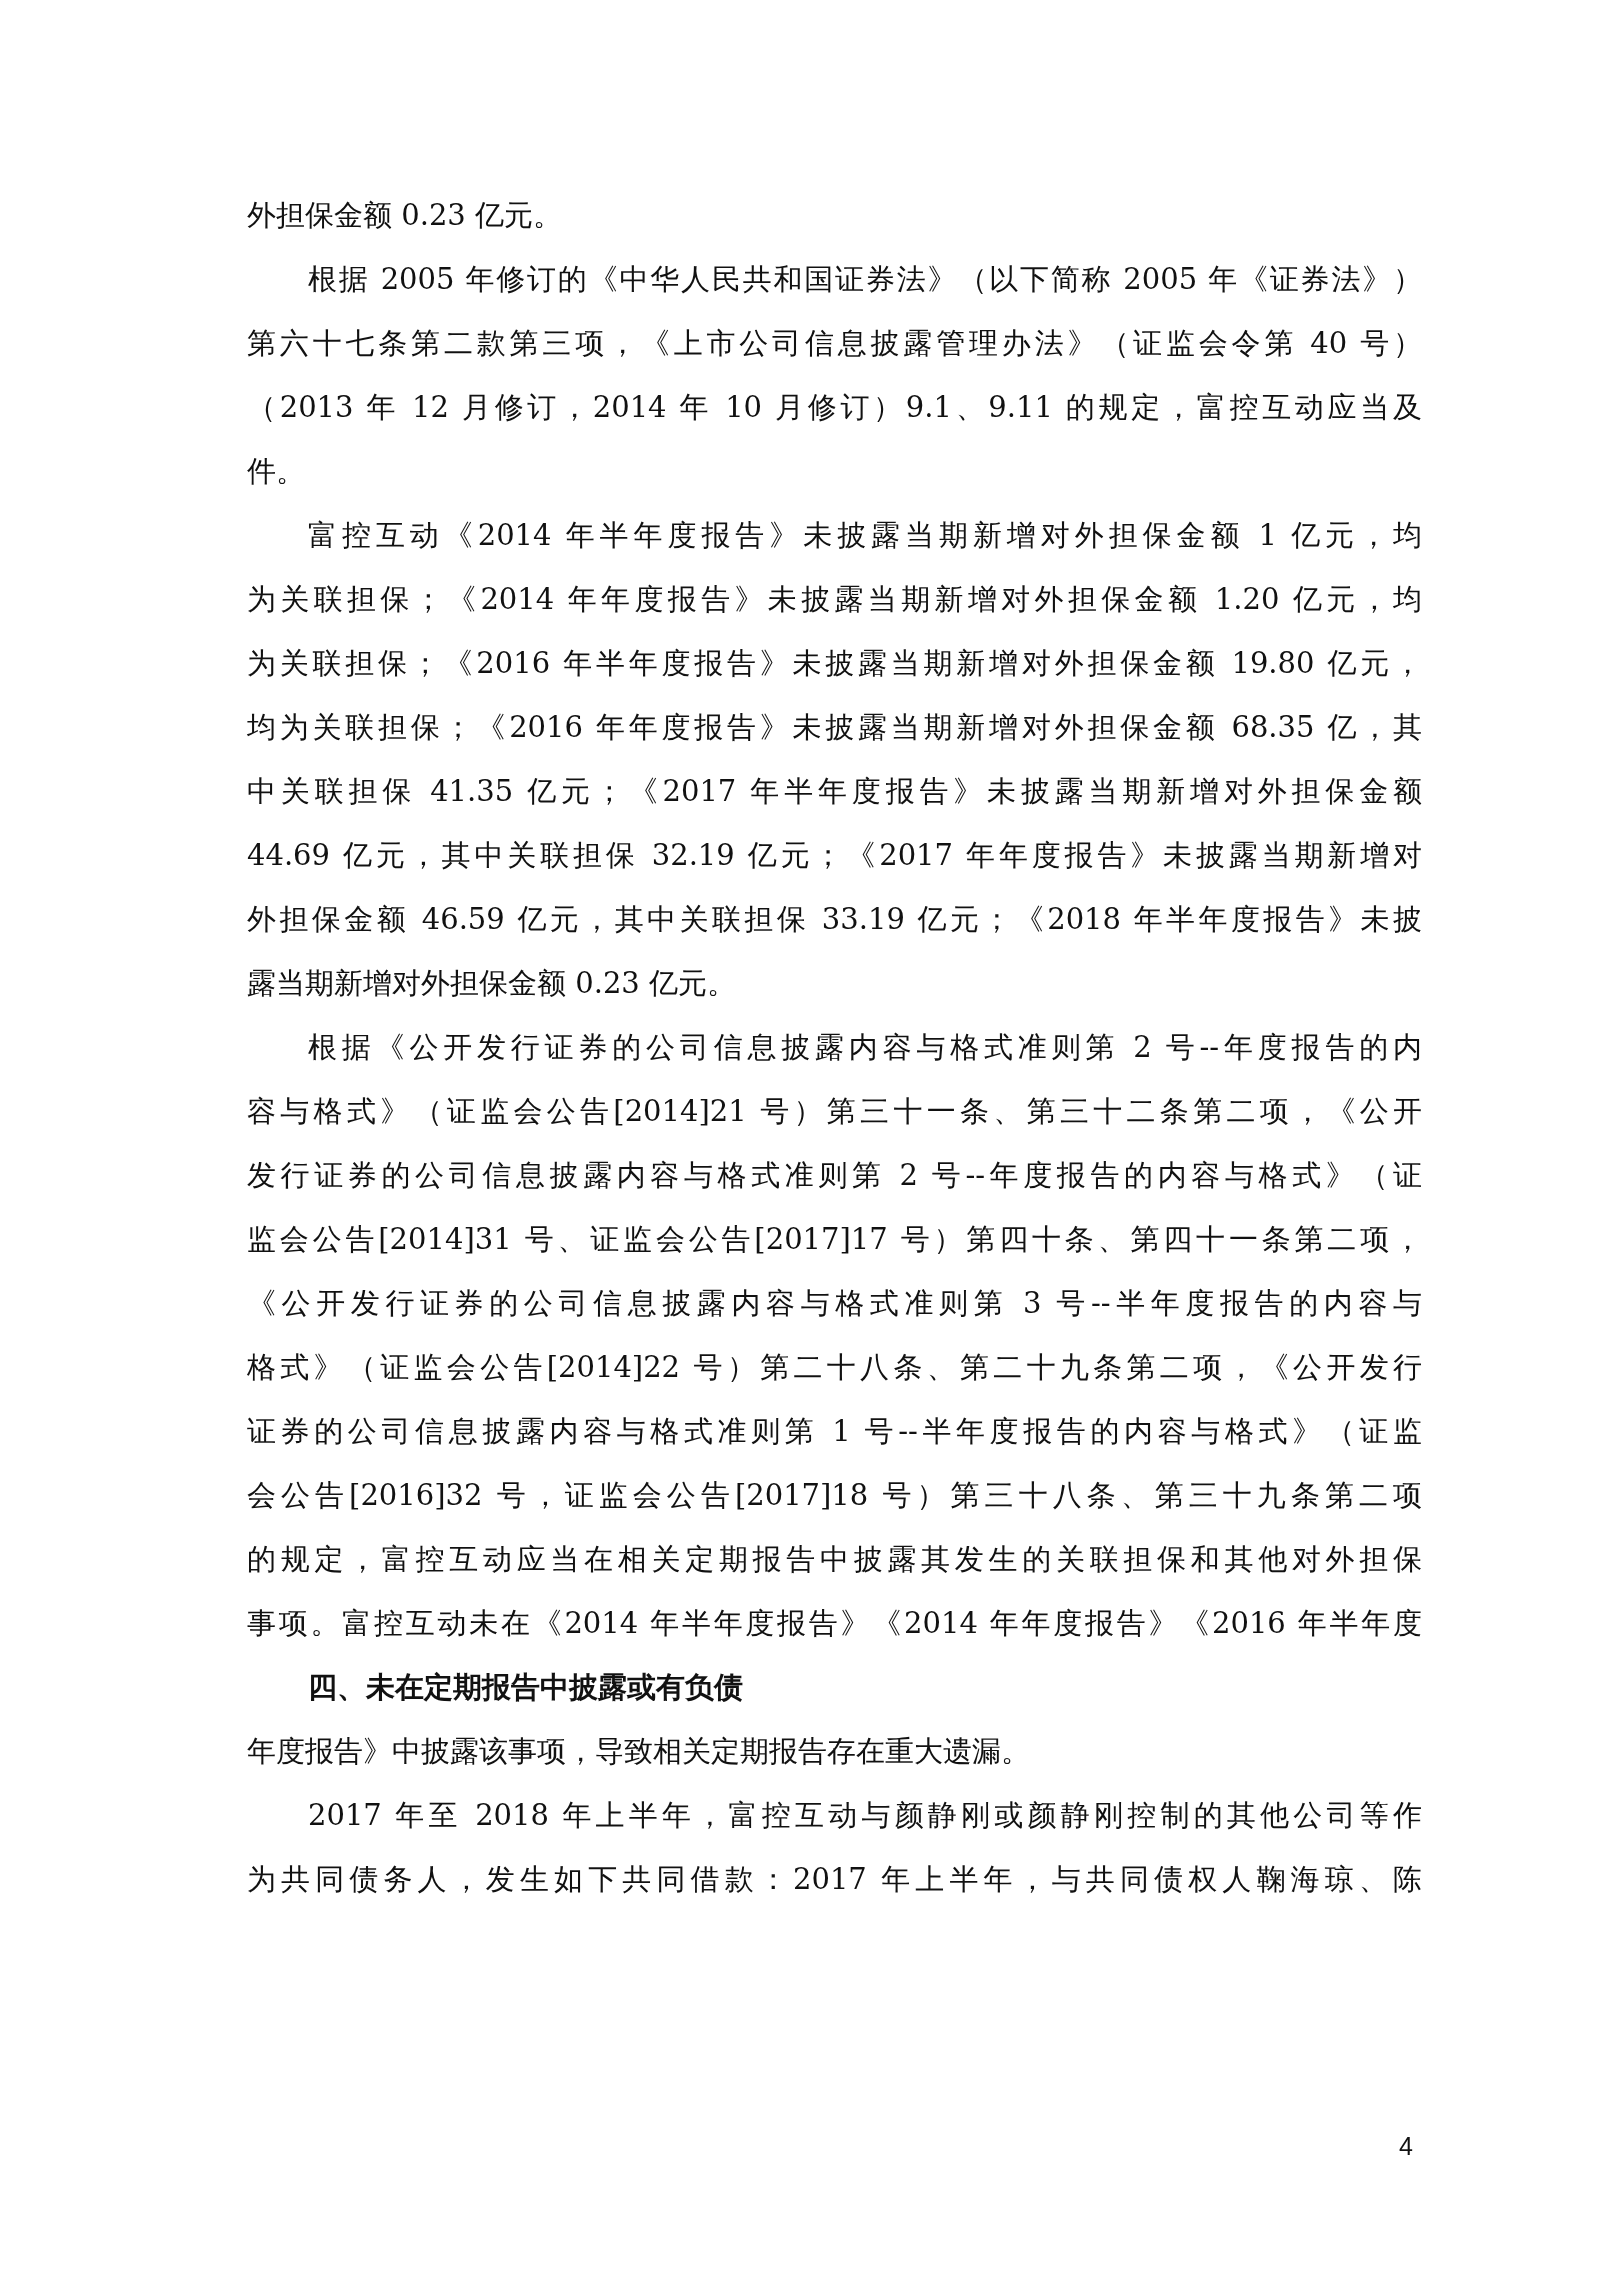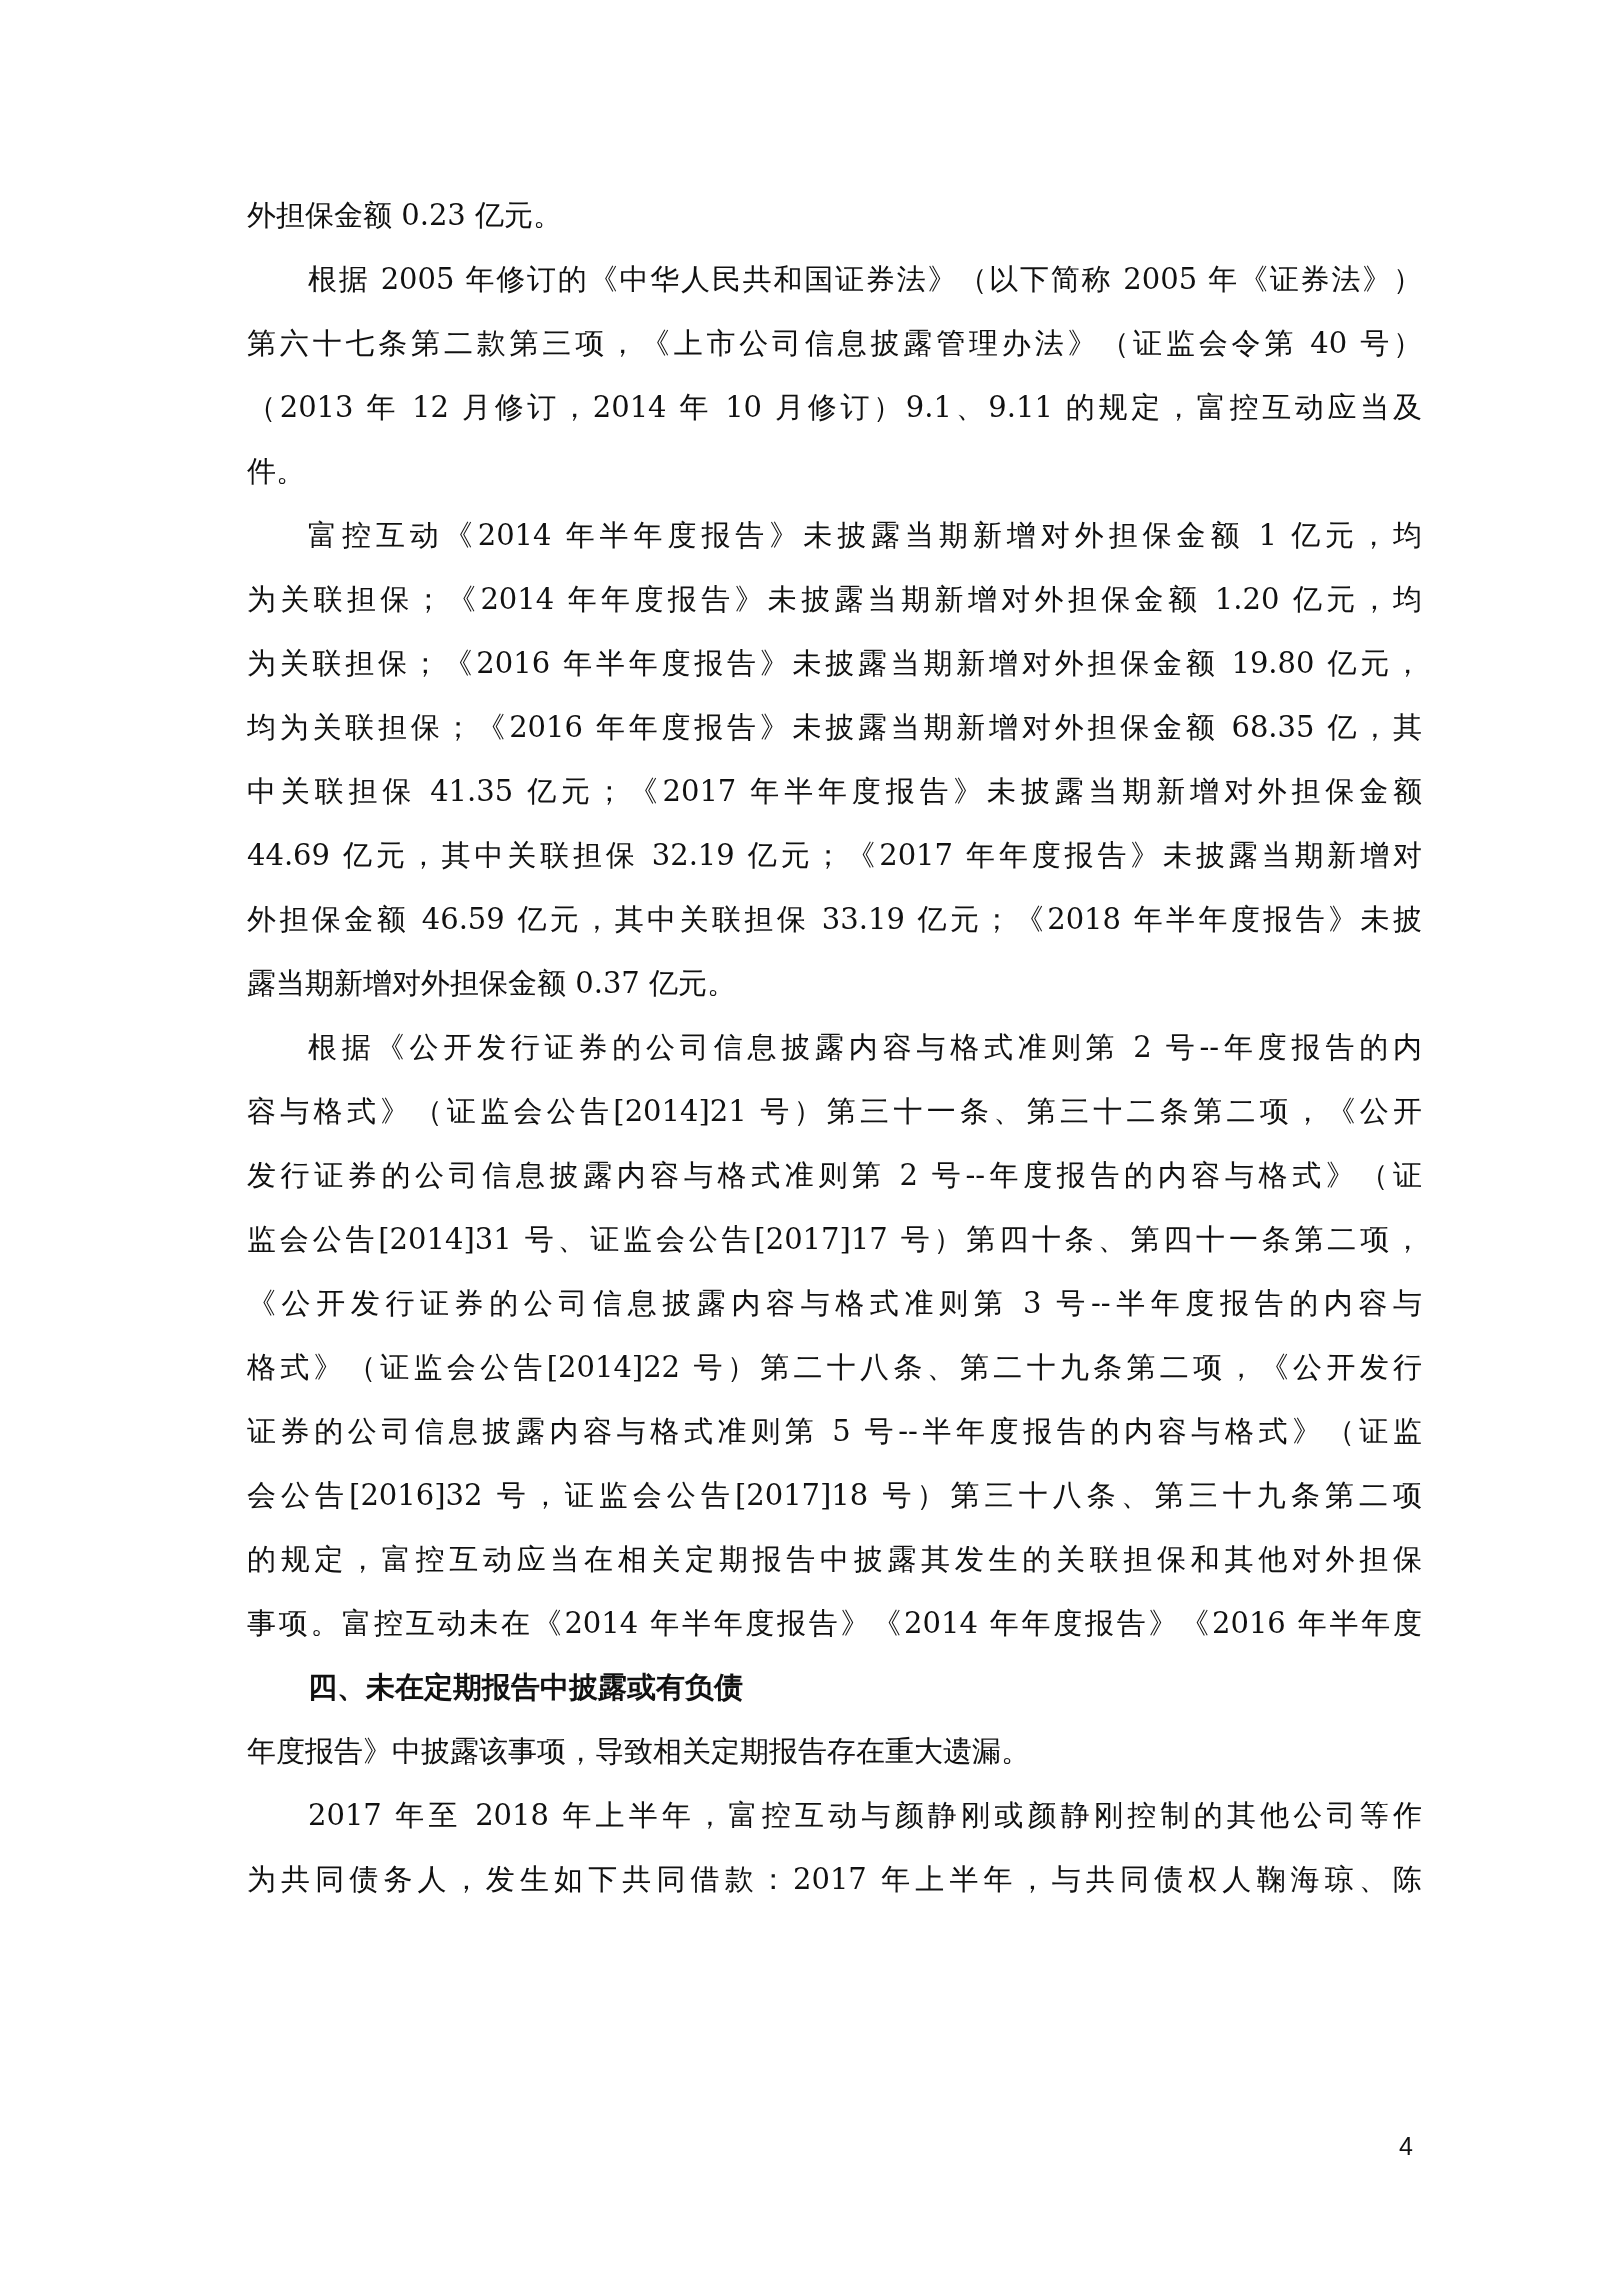--- a/index.html
+++ b/index.html
@@ -37,29 +37,29 @@
     <div class="line">（2013 年 12 月修订，2014 年 10 月修订）9.1、9.11 的规定，富控互动应当及</div>
     <div class="line last">件。</div>
 
     <div class="line indent">富控互动《2014 年半年度报告》未披露当期新增对外担保金额 1 亿元，均</div>
     <div class="line">为关联担保；《2014 年年度报告》未披露当期新增对外担保金额 1.20 亿元，均</div>
     <div class="line">为关联担保；《2016 年半年度报告》未披露当期新增对外担保金额 19.80 亿元，</div>
     <div class="line">均为关联担保；《2016 年年度报告》未披露当期新增对外担保金额 68.35 亿，其</div>
     <div class="line">中关联担保 41.35 亿元；《2017 年半年度报告》未披露当期新增对外担保金额</div>
     <div class="line">44.69 亿元，其中关联担保 32.19 亿元；《2017 年年度报告》未披露当期新增对</div>
     <div class="line">外担保金额 46.59 亿元，其中关联担保 33.19 亿元；《2018 年半年度报告》未披</div>
-    <div class="line last">露当期新增对外担保金额 0.37 亿元。</div>
+    <div class="line last">露当期新增对外担保金额 0.23 亿元。</div>
 
     <div class="line indent">根据《公开发行证券的公司信息披露内容与格式准则第 2 号--年度报告的内</div>
     <div class="line">容与格式》（证监会公告[2014]21 号）第三十一条、第三十二条第二项，《公开</div>
     <div class="line">发行证券的公司信息披露内容与格式准则第 2 号--年度报告的内容与格式》（证</div>
     <div class="line">监会公告[2014]31 号、证监会公告[2017]17 号）第四十条、第四十一条第二项，</div>
     <div class="line">《公开发行证券的公司信息披露内容与格式准则第 3 号--半年度报告的内容与</div>
     <div class="line">格式》（证监会公告[2014]22 号）第二十八条、第二十九条第二项，《公开发行</div>
-    <div class="line">证券的公司信息披露内容与格式准则第 5 号--半年度报告的内容与格式》（证监</div>
+    <div class="line">证券的公司信息披露内容与格式准则第 1 号--半年度报告的内容与格式》（证监</div>
     <div class="line">会公告[2016]32 号，证监会公告[2017]18 号）第三十八条、第三十九条第二项</div>
     <div class="line">的规定，富控互动应当在相关定期报告中披露其发生的关联担保和其他对外担保</div>
     <div class="line">事项。富控互动未在《2014 年半年度报告》《2014 年年度报告》《2016 年半年度</div>
     <div class="line indent heading">四、未在定期报告中披露或有负债</div>
 
     <div class="line last">年度报告》中披露该事项，导致相关定期报告存在重大遗漏。</div>
 
     <div class="line indent">2017 年至 2018 年上半年，富控互动与颜静刚或颜静刚控制的其他公司等作</div>
     <div class="line">为共同债务人，发生如下共同借款：2017 年上半年，与共同债权人鞠海琼、陈</div>
   </div>

